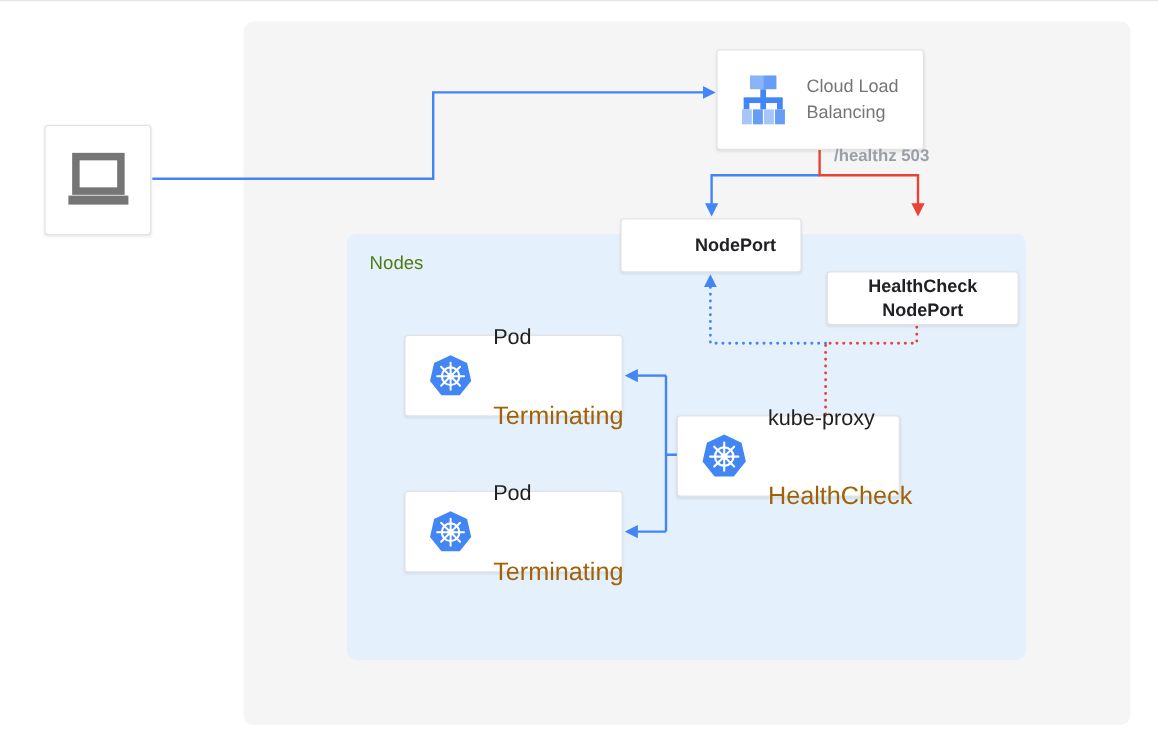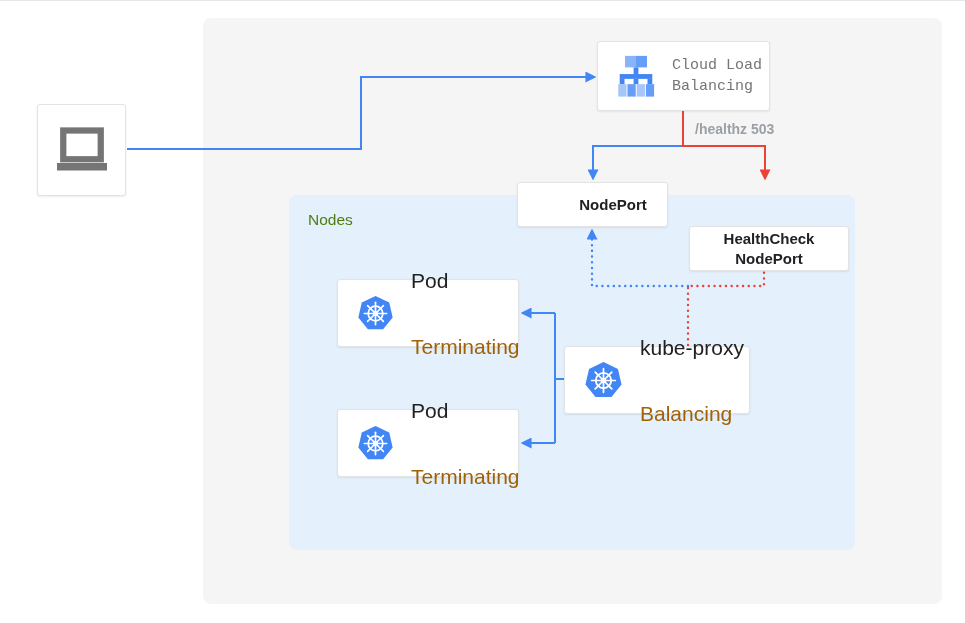--- a/index.html
+++ b/index.html
@@ -48,23 +48,22 @@
   }
 
   .laptop-card {
     left: 37px; top: 103px;
     width: 89px; height: 92px;
     justify-content: center;
   }
 
   .clb-card {
     left: 597px; top: 40px;
-    width: 173px; height: 70px;
+    width: 173px; height: 84px;
     padding-left: 15px;
-    font-family: Liberation Mono, monospace;
   }
   .clb-label {
     margin-left: 13px;
     width: 92px;
     font-size: 15px;
     line-height: 21px;
     color: #757575;
   }
 
   .port-card {
@@ -78,21 +77,21 @@
   }
   .nodeport-card { left: 517px; top: 181px; width: 151px; height: 45px; }
   .healthcheck-card { left: 689px; top: 181px; width: 160px; height: 45px; padding: 0 14px; margin-top: 44px; }
 
   .resource-card { padding-left: 18px; }
   .pod1-card { left: 337px; top: 278px; width: 182px; height: 68px; }
   .pod2-card { left: 337px; top: 408px; width: 182px; height: 68px; }
   .kube-proxy-card { left: 564px; top: 345px; width: 186px; height: 68px; }
 
   .resource-text { margin-left: 16px; }
-  .resource-title { font-size: 21px; line-height: 22px; color: #212121; }
+  .resource-title { font-size: 18px; line-height: 22px; color: #212121; }
   .resource-subtitle { font-size: 21px; line-height: 21px; color: #a16207; margin-top: 44px; }
 
   .healthz-annotation {
     position: absolute;
     left: 695px; top: 120px;
     font-size: 14px;
     font-weight: bold;
     color: #9aa0a6;
   }
 
@@ -240,17 +239,17 @@
           <line x1="20" y1="20" x2="11.9" y2="11.9"></line>
           <line x1="20" y1="20" x2="20" y2="8.5"></line>
           <line x1="20" y1="20" x2="28.1" y2="11.9"></line>
         </g>
         <circle cx="20" cy="20" r="7.5" fill="none" stroke="#ffffff" stroke-width="1.8"></circle>
         <circle cx="20" cy="20" r="2.7" fill="#ffffff"></circle>
       </svg>
     </span>
     <div class="resource-text">
       <div class="resource-title">kube-proxy</div>
-      <div class="resource-subtitle">Balancing</div>
+      <div class="resource-subtitle">HealthCheck</div>
     </div>
   </div>
 
 </div>
 
 </body></html>

